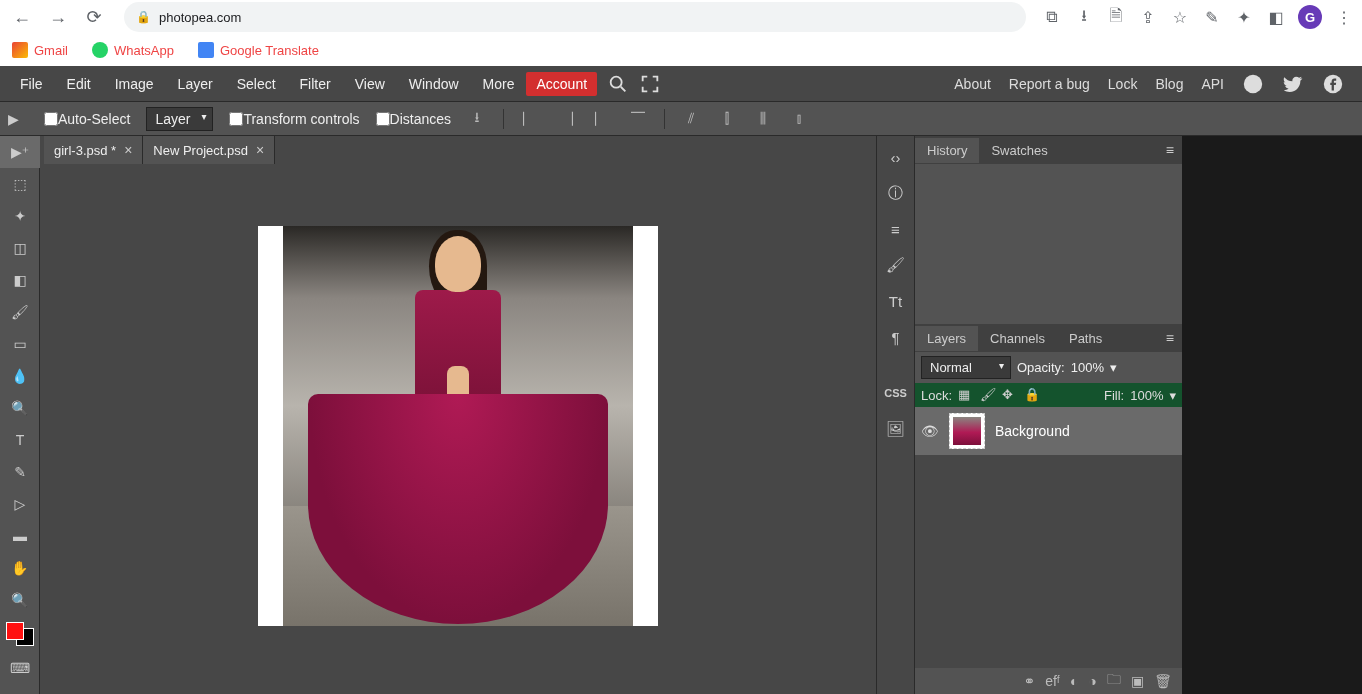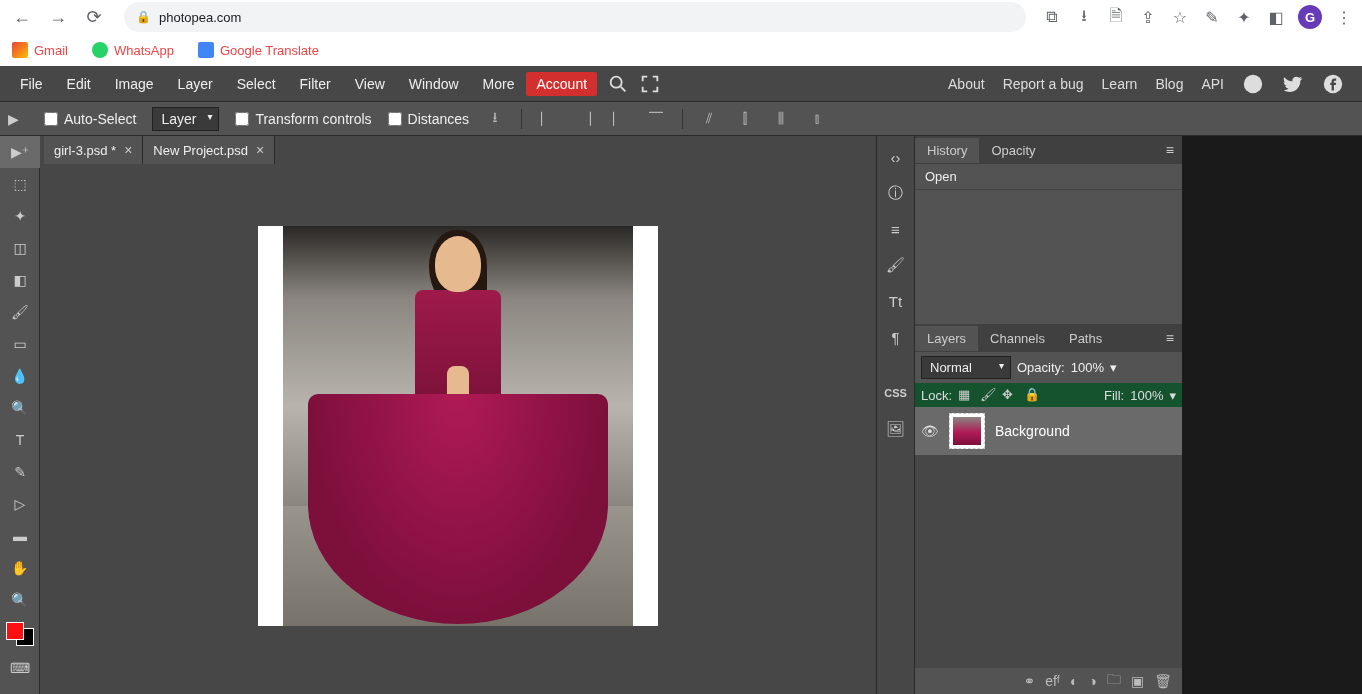--- a/index.html
+++ b/index.html
@@ -28,21 +28,21 @@
 .menu-item { padding: 6px 12px; cursor: pointer; color: #eee; }
 .menu-account { background: #d32f2f; color: #fff; padding: 4px 10px; border-radius: 2px; }
 .mb-ic { width: 22px; height: 22px; margin-left: 10px; color: #ddd; cursor: pointer; display:flex; align-items:center; justify-content:center; }
 .mb-spacer { flex: 1; }
 .mb-right { display: flex; align-items: center; gap: 18px; padding-right: 10px; }
 .mb-right a { color: #ddd; font-size: 14px; cursor: pointer; }
 .social { width: 22px; height: 22px; color: #ddd; cursor: pointer; }
 
 .optbar { height: 34px; background: #535353; display: flex; align-items: center; padding: 0 8px; gap: 16px; border-bottom: 1px solid #2a2a2a; }
 .opt-cursor { width: 20px; color: #ccc; }
-.cbx { display: flex; align-items: center; gap: 6px; color: #eee; }
+.cbx { display: flex; align-items: center; gap: 0; color: #eee; }
 .cbx input { width: 14px; height: 14px; accent-color: #666; }
 .sel { background: #3a3a3a; color: #eee; border: 1px solid #222; padding: 3px 22px 3px 8px; position: relative; }
 .sel::after { content: "▾"; position: absolute; right: 6px; font-size: 10px; }
 .opt-ic { width: 20px; height: 20px; color: #bbb; cursor: pointer; display:flex; align-items:center; justify-content:center; }
 .opt-sep { width: 1px; height: 20px; background: #333; }
 
 .workspace { position: absolute; top: 70px; left: 0; right: 0; bottom: 0; display: flex; }
 .toolcol { width: 40px; background: #535353; display: flex; flex-direction: column; border-right: 1px solid #2a2a2a; }
 .tool { width: 40px; height: 32px; display: flex; align-items: center; justify-content: center; color: #ccc; cursor: pointer; position: relative; }
 .tool.active { background: #6a6a6a; }
@@ -155,21 +155,21 @@
       </span>
     <span class="mb-ic">
         <svg viewBox="0 0 24 24" fill="none" stroke="currentColor" stroke-width="2">
           <path d="M4 9V4h5M20 9V4h-5M4 15v5h5M20 15v5h-5"></path>
         </svg>
       </span>
     <span class="mb-spacer"></span>
     <div class="mb-right">
       <a>About</a>
       <a>Report a bug</a>
-      <a>Learn</a>
+      <a>Lock</a>
       <a>Blog</a>
       <a>API</a>
       <span class="social"><svg viewBox="0 0 24 24" fill="currentColor">
             <circle cx="12" cy="12" r="10"></circle>
           </svg></span>
       <span class="social"><svg viewBox="0 0 24 24" fill="currentColor">
             <path d="M22 5.8c-.8.4-1.6.6-2.5.7.9-.5 1.6-1.4 1.9-2.4-.8.5-1.8.9-2.8 1.1C17.8 4.4 16.7 4 15.5 4c-2.3 0-4.2 1.9-4.2 4.2 0 .3 0 .6.1.9C7.7 8.9 4.6 7.2 2.5 4.6c-.4.6-.6 1.4-.6 2.2 0 1.5.7 2.8 1.9 3.5-.7 0-1.4-.2-1.9-.5v.1c0 2 1.4 3.7 3.3 4.1-.3.1-.7.1-1.1.1-.3 0-.5 0-.8-.1.5 1.7 2.1 2.9 3.9 2.9-1.4 1.1-3.2 1.8-5.2 1.8H2c1.8 1.2 4 1.9 6.3 1.9 7.5 0 11.7-6.3 11.7-11.7v-.5c.8-.6 1.5-1.3 2-2.1z"></path>
           </svg></span>
       <span class="social"><svg viewBox="0 0 24 24" fill="currentColor">
             <circle cx="12" cy="12" r="10"></circle>
@@ -265,25 +265,24 @@
       <div class="rs-ic">🖌</div>
       <div class="rs-ic">Tt</div>
       <div class="rs-ic">¶</div>
       <div class="rs-ic" style="margin-top:20px;font-size:11px;font-weight:bold">CSS</div>
       <div class="rs-ic">🖼</div>
     </div>
 
     <div class="panels">
       <div class="panel-tabs">
         <div class="ptab active">History</div>
-        <div class="ptab">Opacity</div>
+        <div class="ptab">Swatches</div>
         <div class="ptab-menu">≡</div>
       </div>
       <div class="hist-list">
-        <div class="hist-item">Open</div>
       </div>
 
       <div class="panel-tabs">
         <div class="ptab active">Layers</div>
         <div class="ptab">Channels</div>
         <div class="ptab">Paths</div>
         <div class="ptab-menu">≡</div>
       </div>
       <div class="layer-ctrl">
         <div class="sel">Normal</div>

